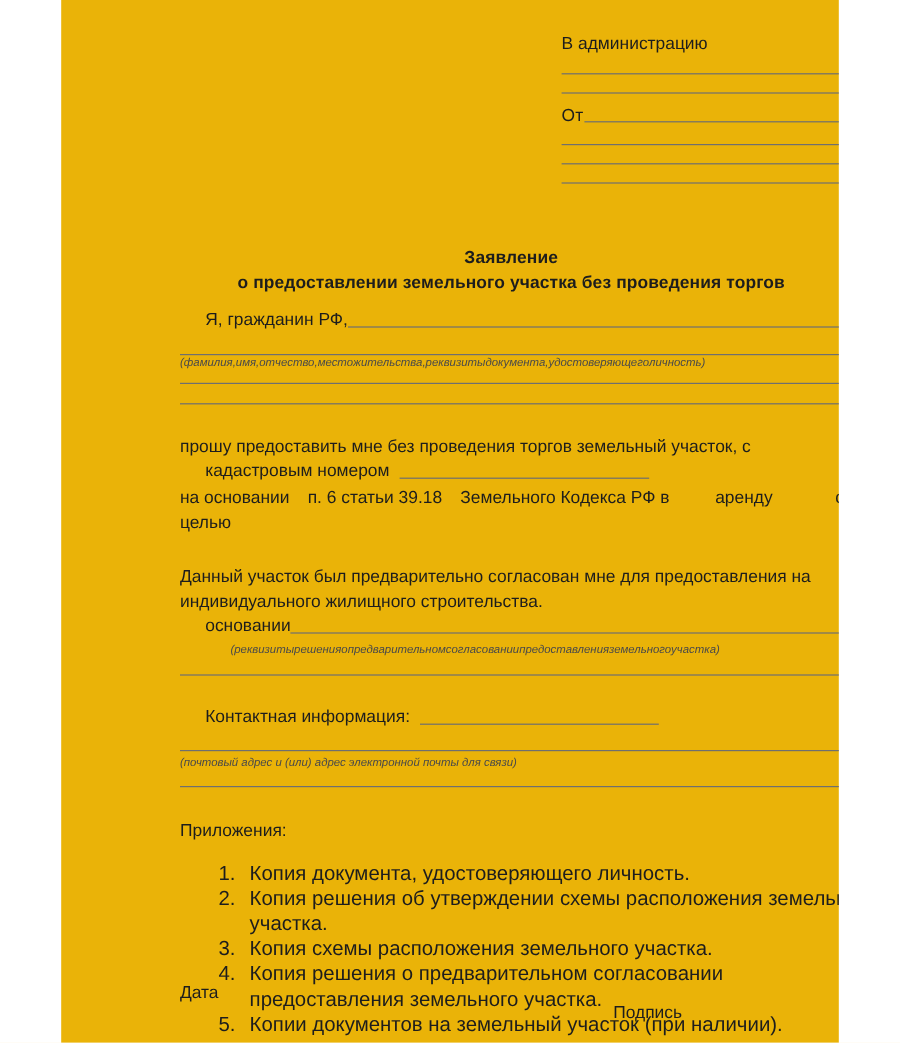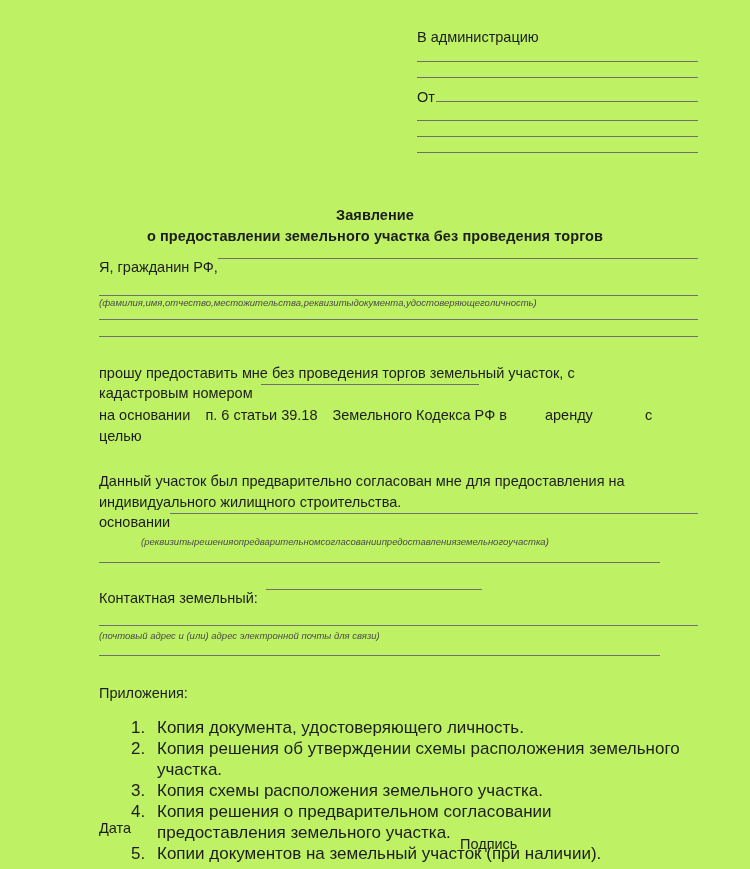--- a/index.html
+++ b/index.html
@@ -8,24 +8,24 @@
     padding: 0;
     background: #ffffff;
   }
   body {
     font-family: "Liberation Sans", sans-serif;
     color: #1d1d1d;
     -webkit-font-smoothing: antialiased;
   }
   .page {
     position: relative;
-    width: 750px;
+    width: 648px;
     height: 869px;
     margin: 0 auto;
-    background: #bef264;
+    background: #eab308;
     overflow: hidden;
     box-sizing: border-box;
   }
 
   
   .rule {
     border-bottom: 1.4px solid #6f6f6f;
     height: 0;
   }
 
@@ -87,20 +87,22 @@
   
   .body-area {
     position: absolute;
     left: 99px;
     top: 258px;
     width: 599px;
   }
 
   .inline-row {
     display: flex;
+    align-items: flex-end;
+    margin-left: 21px;
   }
   .inline-row .txt {
     font-size: 14.5px;
     line-height: 19px;
     white-space: nowrap;
   }
   .inline-row .rule {
     flex: 1 1 auto;
     margin-bottom: 4px;
   }
@@ -253,21 +255,21 @@
       <span>предварительном</span>
       <span>согласовании</span>
       <span>предоставления</span>
       <span>земельного</span>
       <span>участка)</span>
     </div>
 
     <div class="rule" style="margin-top:14px;width:561px"></div>
 
     <div class="inline-row" style="margin-top:26px">
-      <span class="txt">Контактная земельный:</span>
+      <span class="txt">Контактная информация:</span>
       <span class="rule" style="margin-left:8px;max-width:335px"></span>
       <span style="flex:1 1 auto"></span>
     </div>
 
     <div class="rule" style="margin-top:17px"></div>
     <div class="hint plain" style="margin-top:3px">(почтовый адрес и (или) адрес электронной почты для связи)</div>
 
     <div class="rule" style="margin-top:13px;width:561px"></div>
 
     <div class="attach-title" style="margin-top:28px">Приложения:</div>

